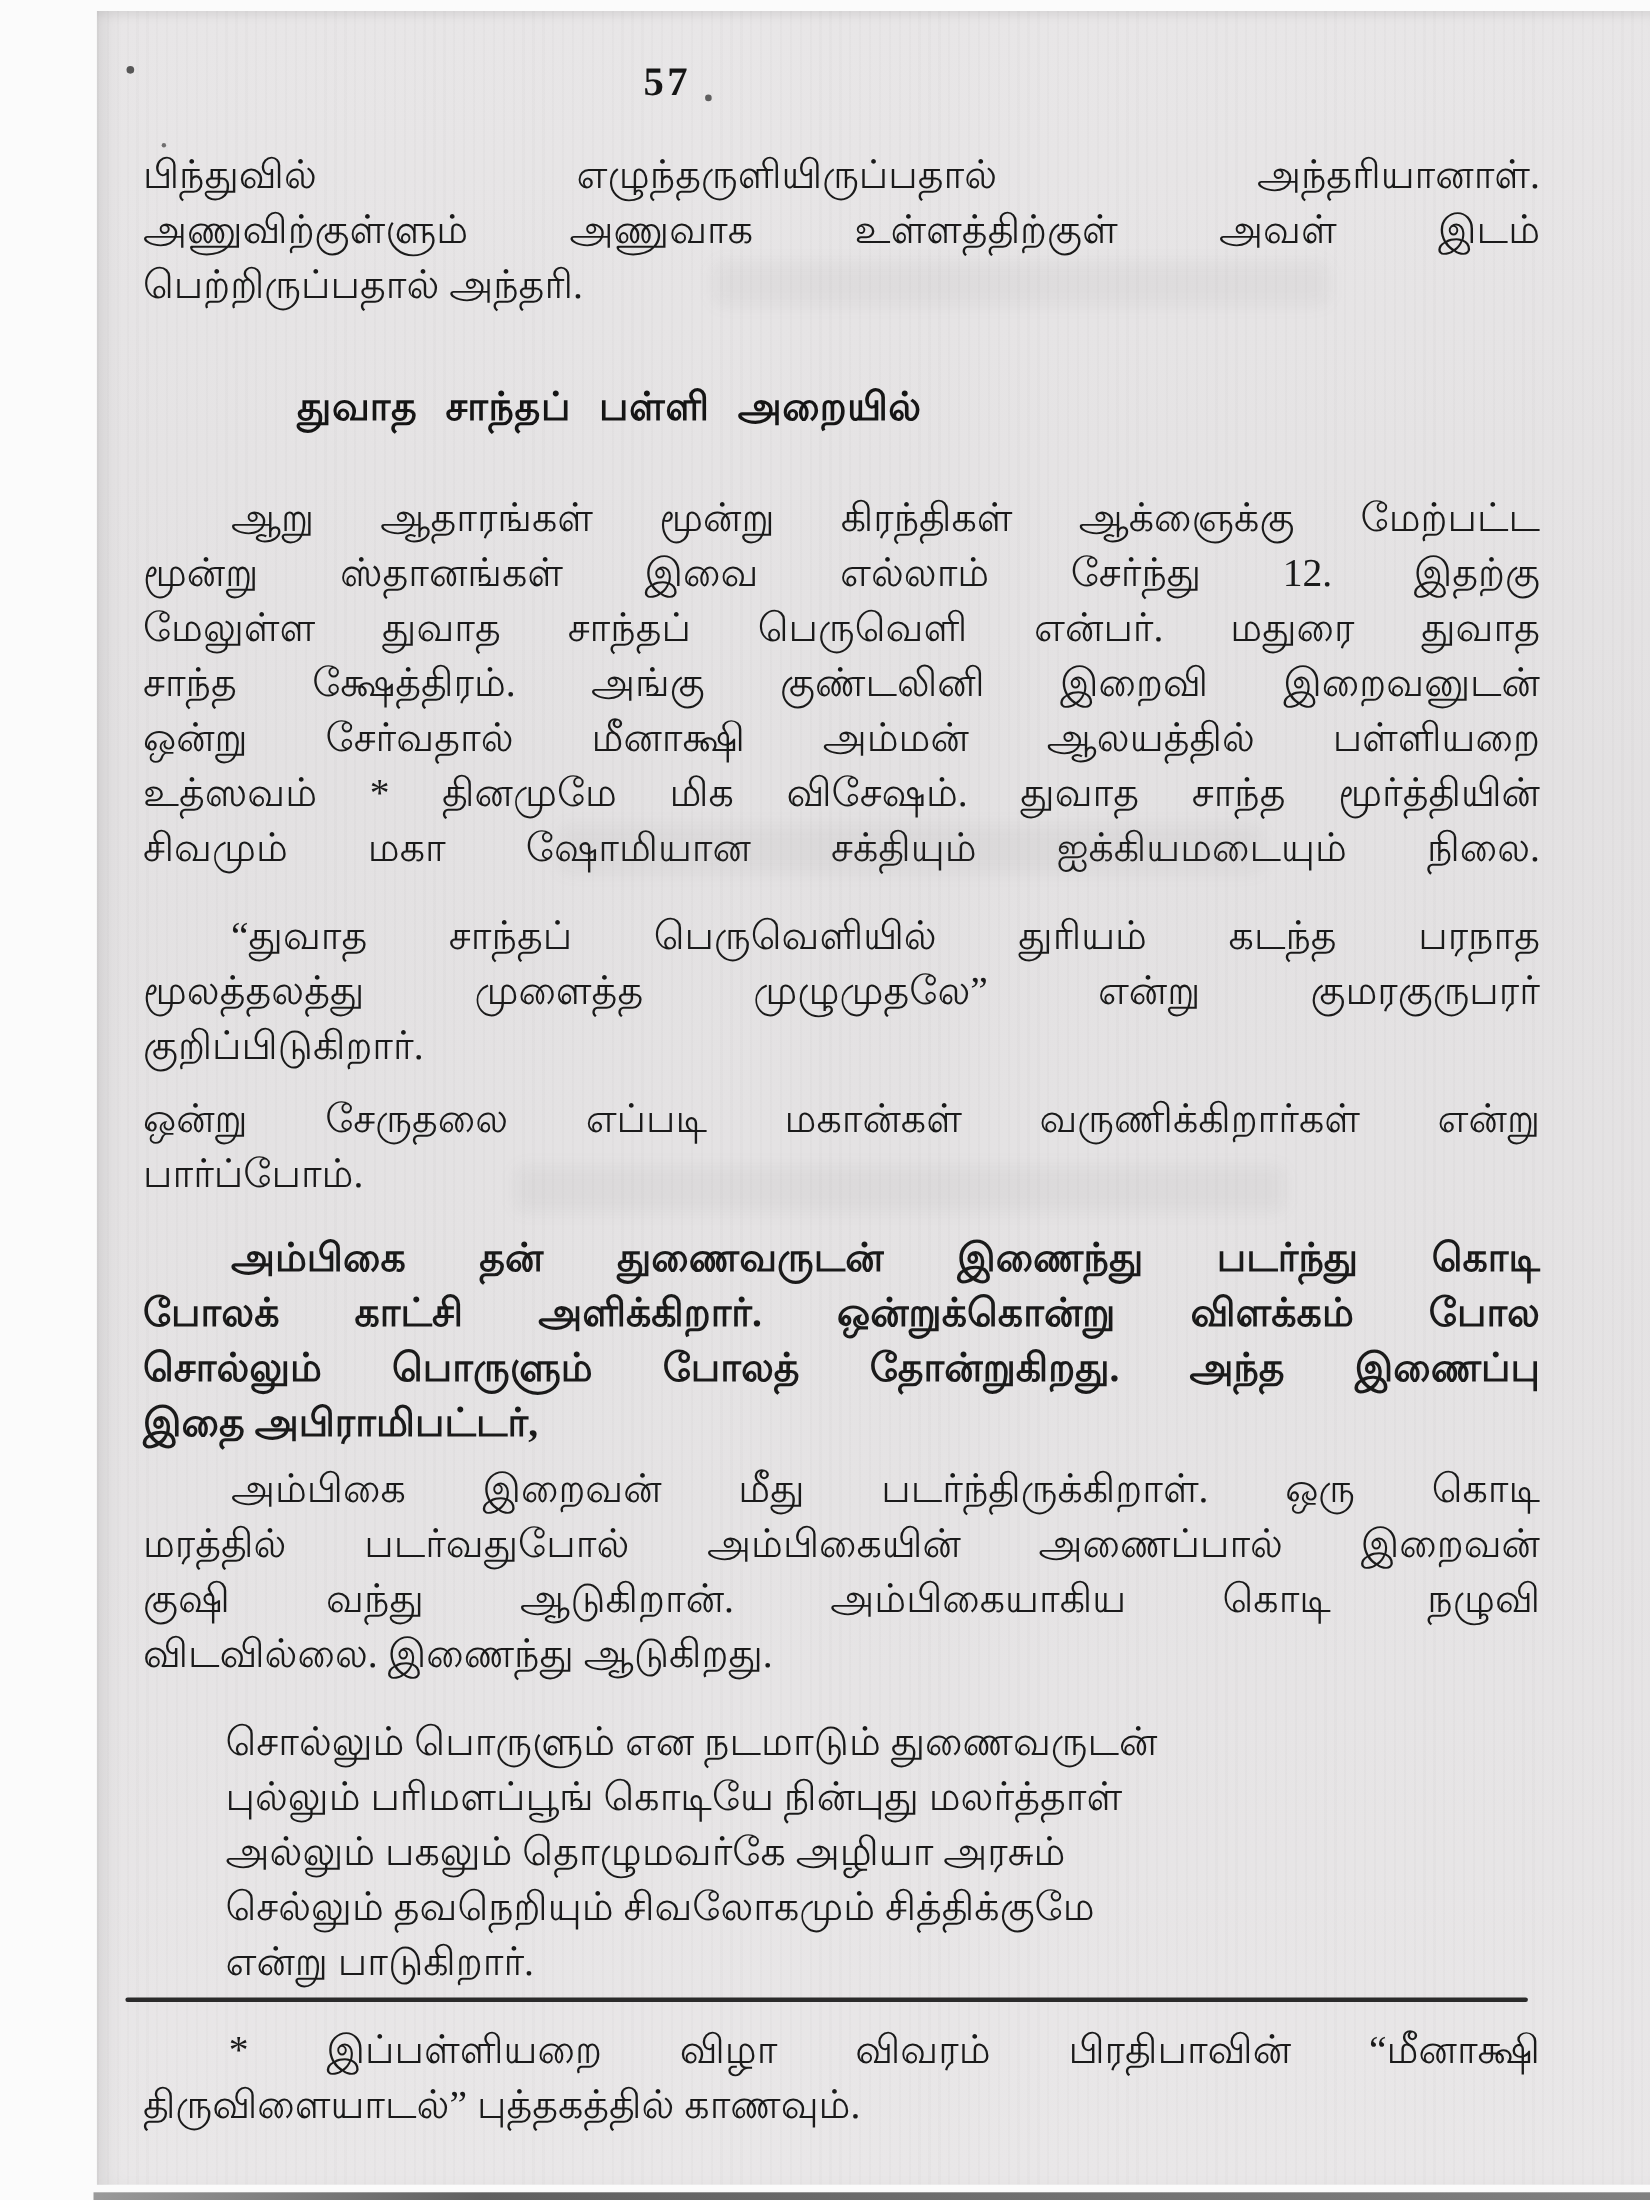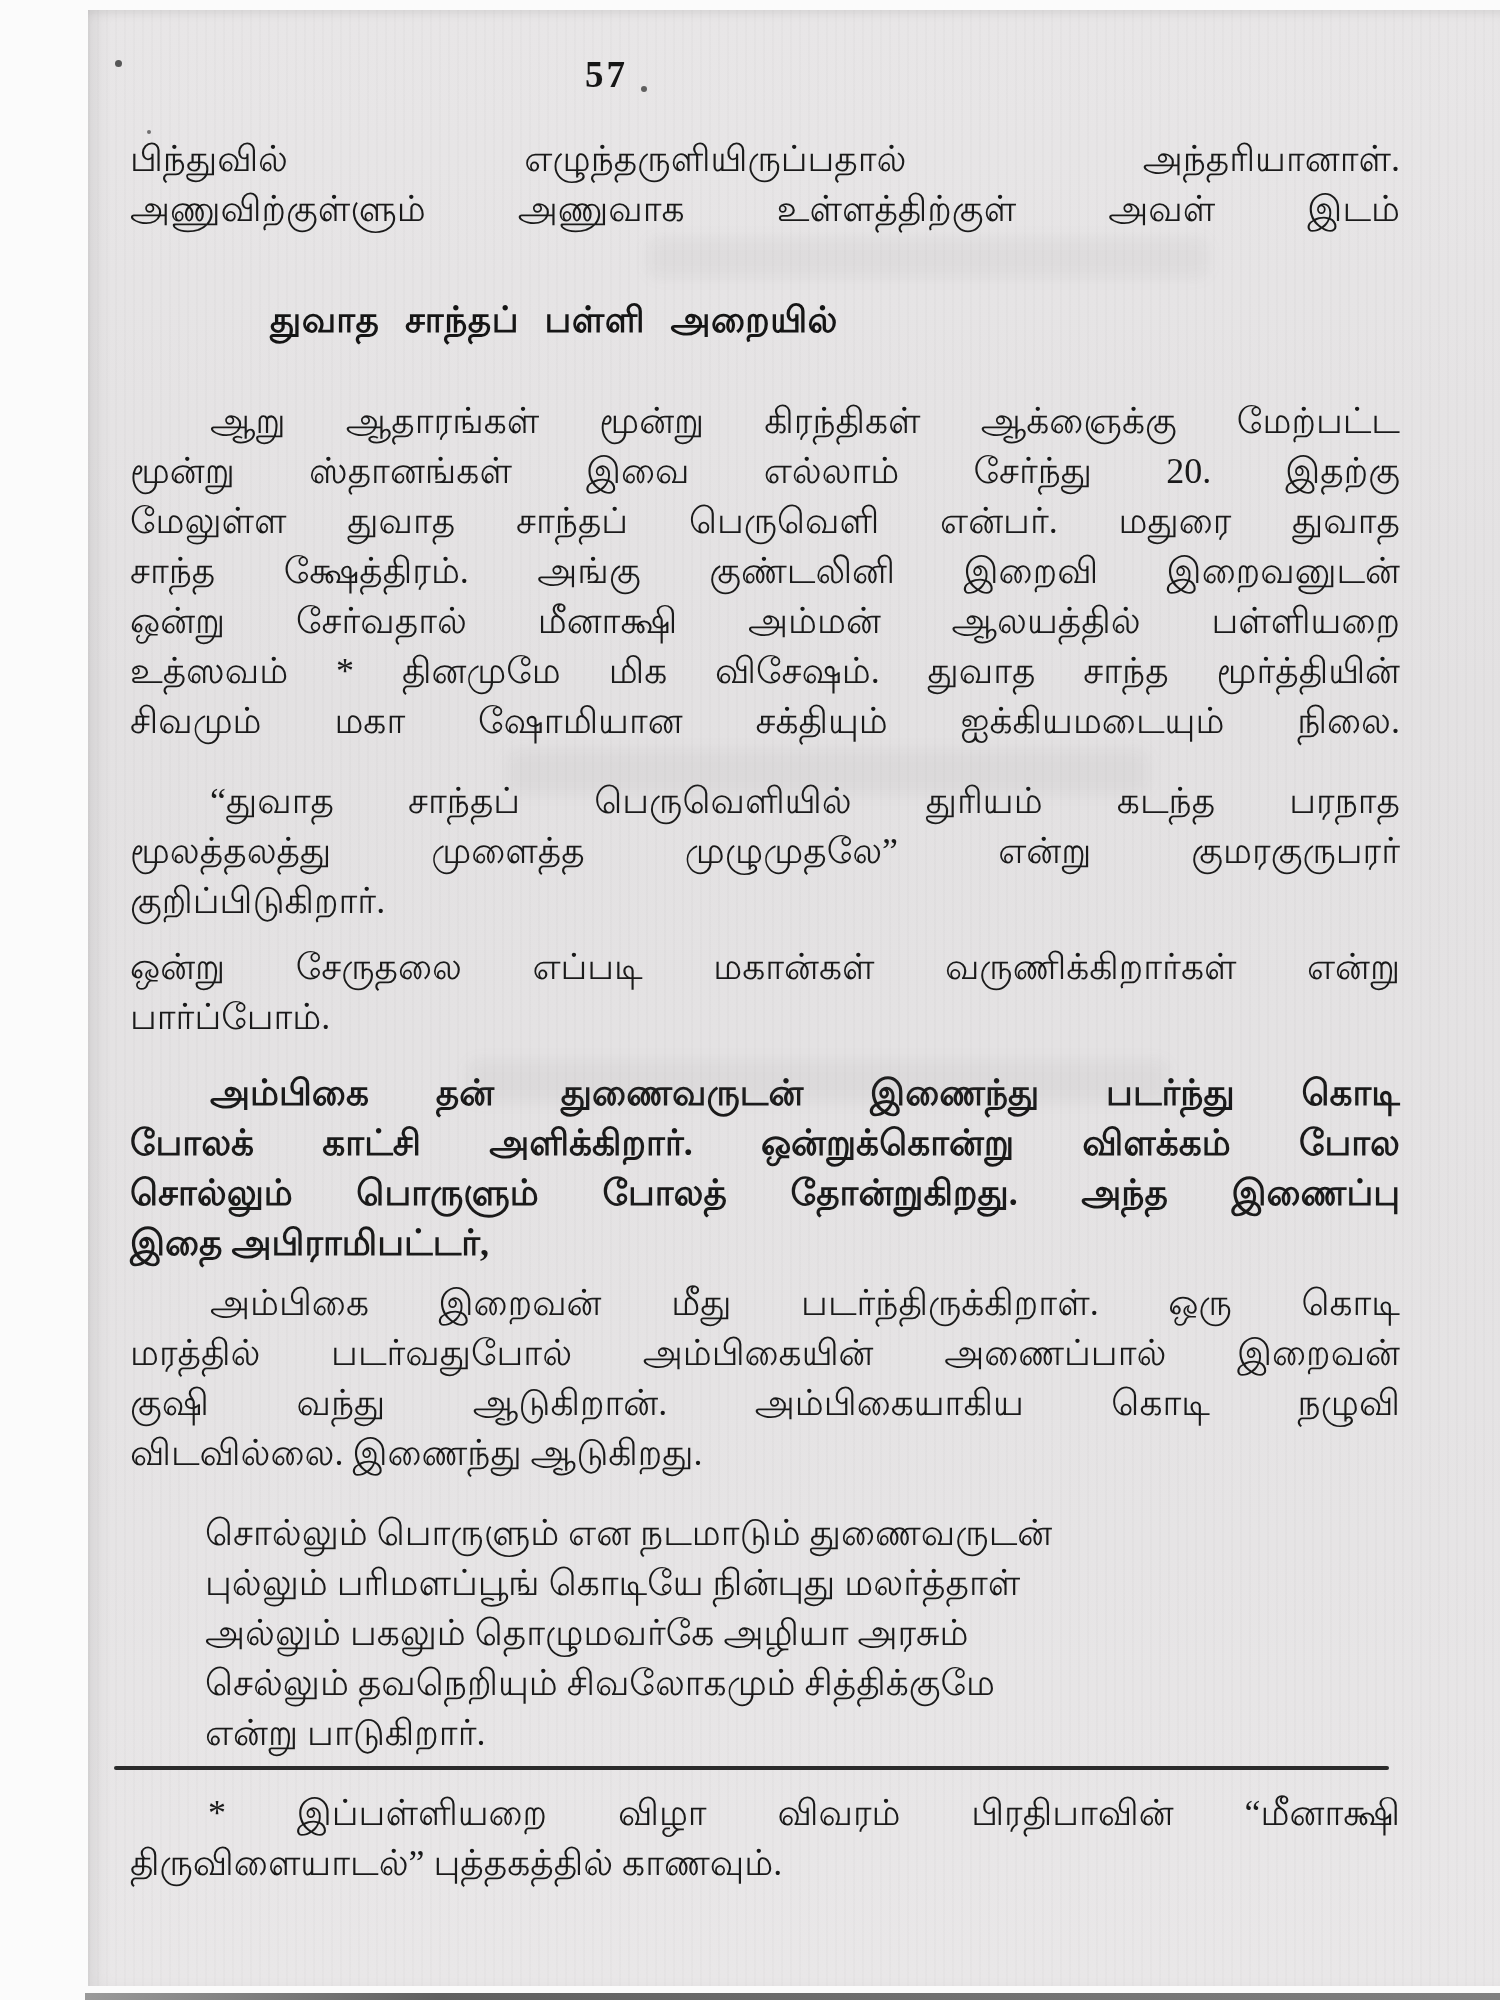--- a/index.html
+++ b/index.html
@@ -105,27 +105,28 @@
 
 <div class="scan">
   <div class="paper">
     <div class="content">
 
       <div class="pageno">57</div>
 
       <div class="para p1">
         <div class="line just">பிந்துவில் எழுந்தருளியிருப்பதால் அந்தரியானாள்.</div>
         <div class="line just">அணுவிற்குள்ளும் அணுவாக உள்ளத்திற்குள் அவள் இடம்</div>
+        <div class="line">பெற்றிருப்பதால் அந்தரி.</div>
       </div>
 
       <div class="heading">துவாத சாந்தப் பள்ளி அறையில்</div>
 
       <div class="para p2">
         <div class="line just indent">ஆறு ஆதாரங்கள் மூன்று கிரந்திகள் ஆக்ஞைக்கு மேற்பட்ட</div>
-        <div class="line just">மூன்று ஸ்தானங்கள் இவை எல்லாம் சேர்ந்து 20. இதற்கு</div>
+        <div class="line just">மூன்று ஸ்தானங்கள் இவை எல்லாம் சேர்ந்து 12. இதற்கு</div>
         <div class="line just">மேலுள்ள துவாத சாந்தப் பெருவெளி என்பர். மதுரை துவாத</div>
         <div class="line just">சாந்த க்ஷேத்திரம். அங்கு குண்டலினி இறைவி இறைவனுடன்</div>
         <div class="line just">ஒன்று சேர்வதால் மீனாக்ஷி அம்மன் ஆலயத்தில் பள்ளியறை</div>
         <div class="line just">உத்ஸவம் * தினமுமே மிக விசேஷம். துவாத சாந்த மூர்த்தியின்</div>
         <div class="line just">சிவமும் மகா ஷோமியான சக்தியும் ஐக்கியமடையும் நிலை.</div>
       </div>
 
       <div class="para p3">
         <div class="line just indent">“துவாத சாந்தப் பெருவெளியில் துரியம் கடந்த பரநாத</div>
         <div class="line just">மூலத்தலத்து முளைத்த முழுமுதலே” என்று குமரகுருபரர்</div>

